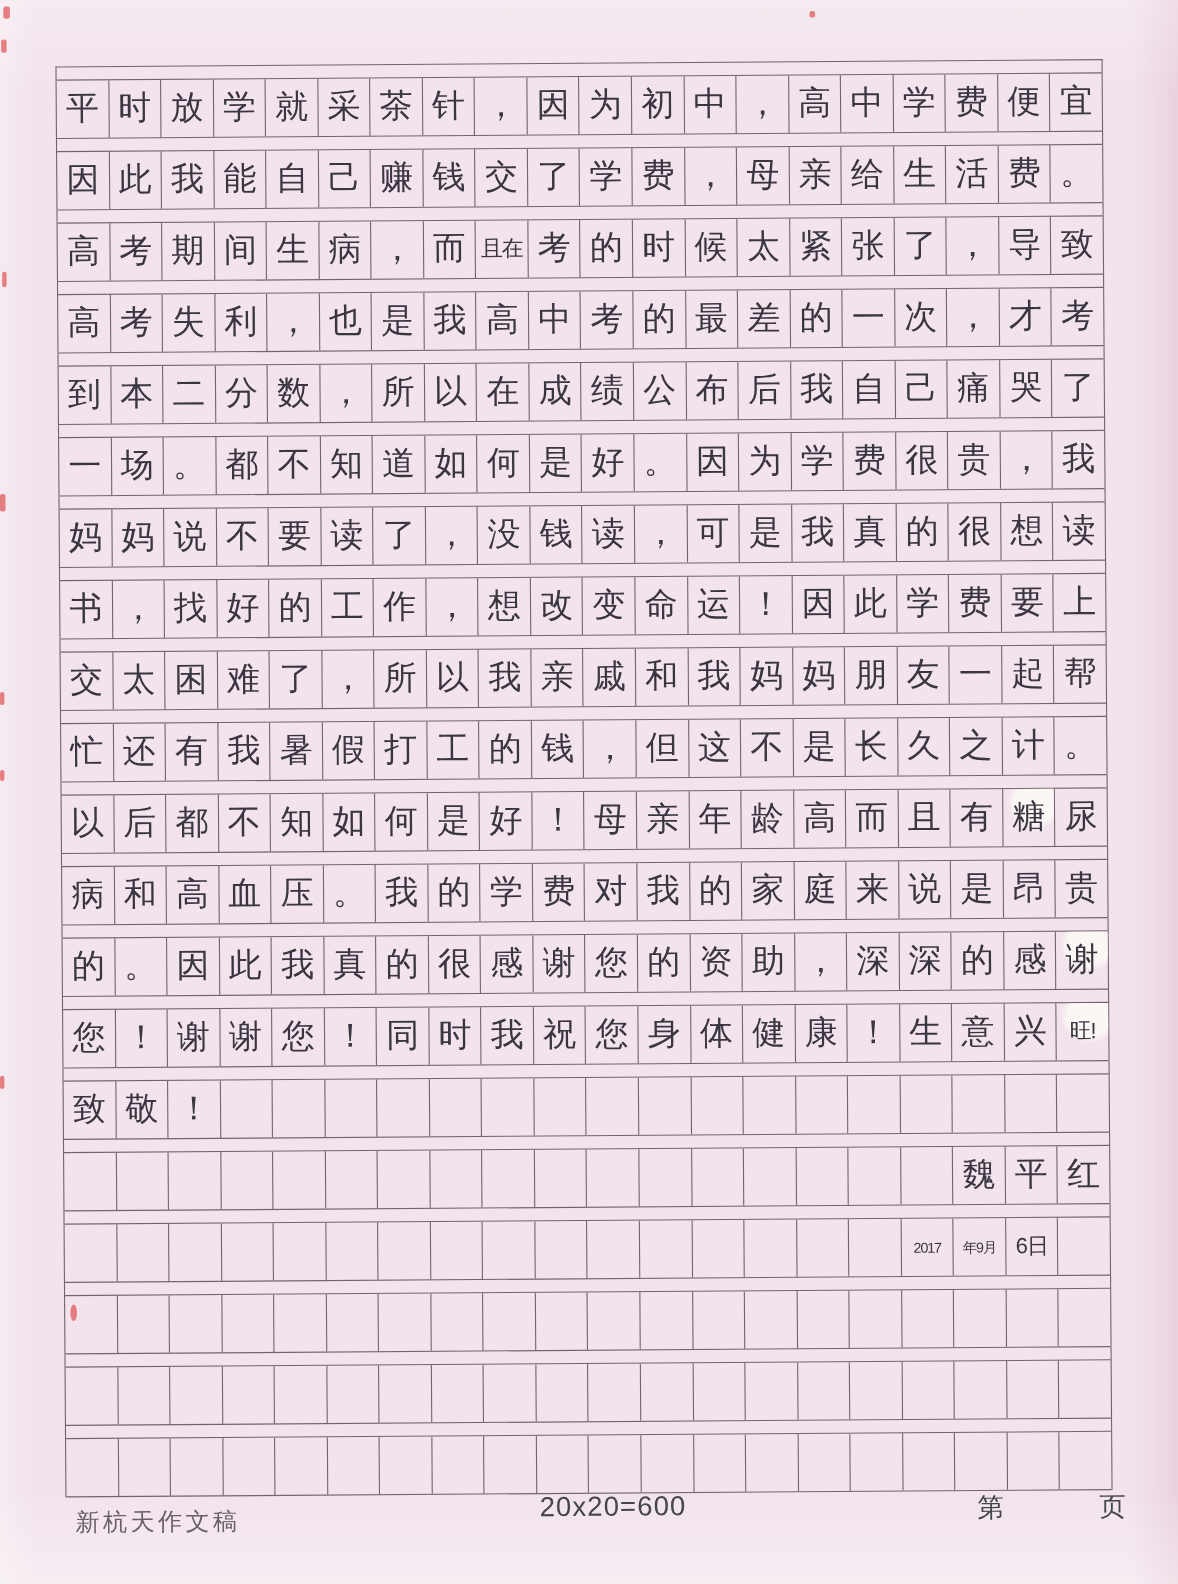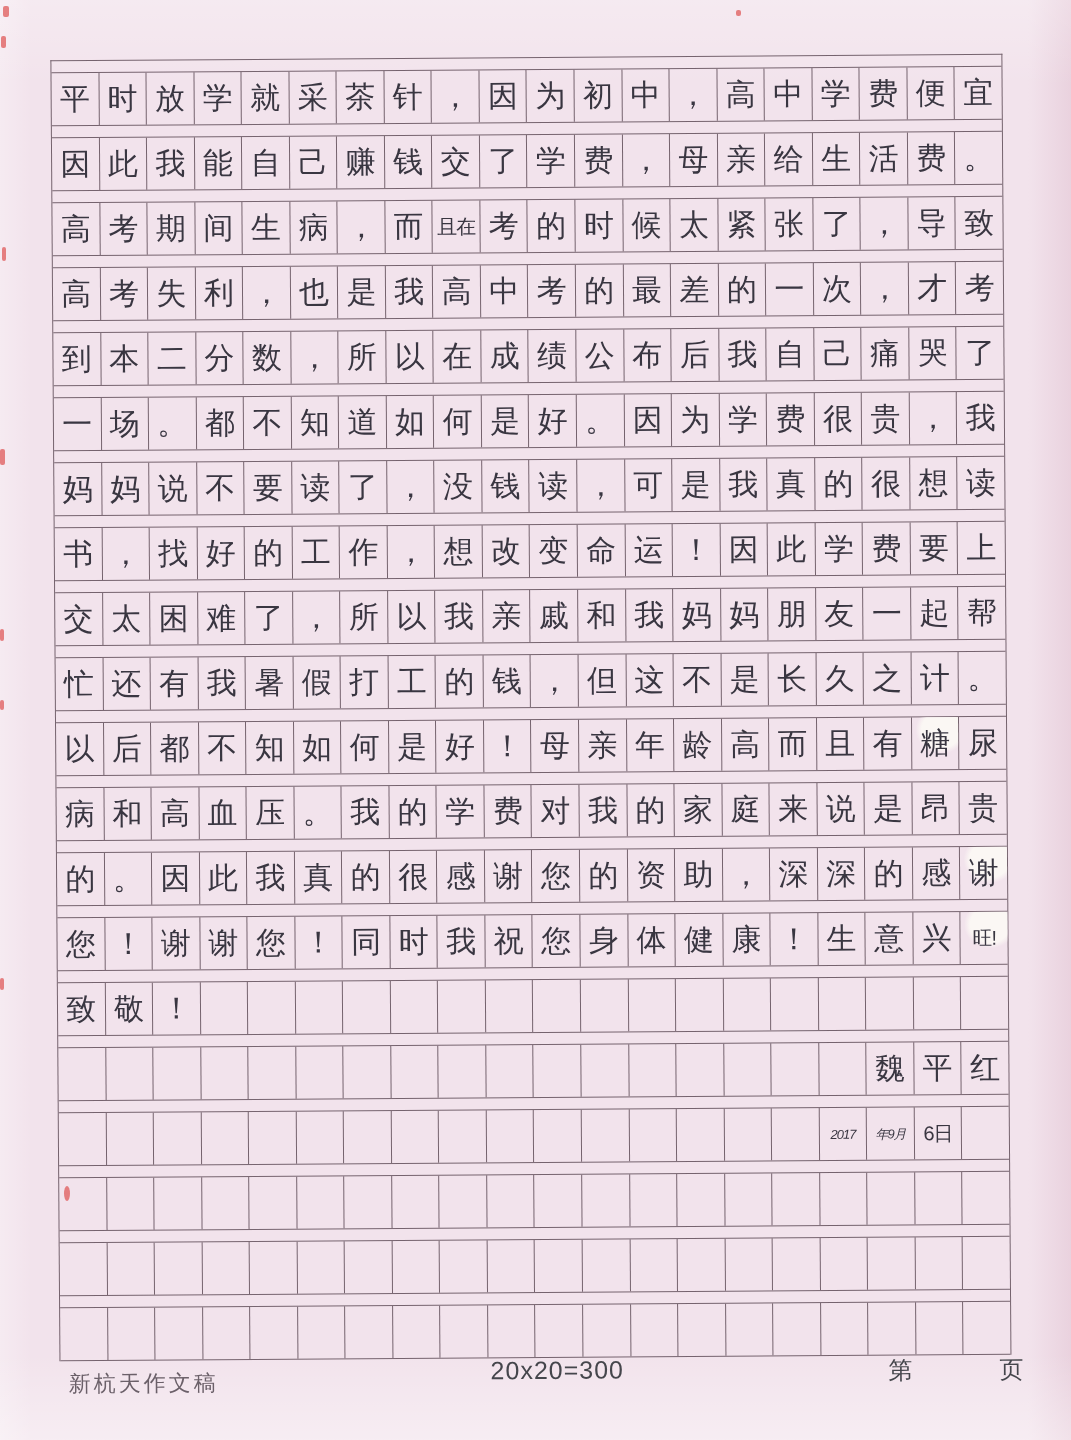--- a/index.html
+++ b/index.html
@@ -23,21 +23,21 @@
   .row{position:relative;}
   .strip{height:11px;}
   .cells{display:flex;height:54px;box-sizing:border-box;
          border-top:1px solid var(--line);border-bottom:1px solid var(--line);}
   .cell{flex:1 1 0;box-sizing:border-box;border-right:1px solid var(--line);
         display:flex;align-items:center;justify-content:center;position:relative;overflow:visible;}
   .cell:last-child{border-right:none;}
   .char{font-size:30px;line-height:1;color:var(--ink);
         font-family:"Liberation Sans", sans-serif;}
   .char.multi{font-size:20px;letter-spacing:-1px;white-space:nowrap;}
-  .char.multi3{font-size:13px;letter-spacing:-1px;font-style:italic;}
+  .char.multi3{font-size:13px;letter-spacing:-1px;}
   .cell.whiteout::before{
     content:"";position:absolute;left:4px;top:0px;right:0px;bottom:16px;
     background:radial-gradient(ellipse at 60% 35%, var(--whiteout) 0 55%, rgba(251,247,244,0) 72%);
     z-index:0;
   }
   .cell .char{position:relative;z-index:1;}
   .footer-left{position:absolute;left:64px;top:1366px;font-size:22px;letter-spacing:3px;color:var(--footer-brand);}
   .footer-center{position:absolute;left:486px;top:1356px;font-size:25px;color:var(--footer-dark);letter-spacing:1px;}
   .footer-di{position:absolute;left:884px;top:1357px;font-size:24px;color:var(--footer-dark);}
   .footer-ye{position:absolute;left:995px;top:1357px;font-size:24px;color:var(--footer-dark);}
@@ -1123,21 +1123,21 @@
           <div class="cell"></div>
           <div class="cell"></div>
           <div class="cell"></div>
           <div class="cell"></div>
           <div class="cell"></div>
         </div>
       </div>
     </div>
 
   <div class="footer-left">新杭天作文稿</div>
-  <div class="footer-center">20x20=300</div>
+  <div class="footer-center">20x20=600</div>
   <div class="footer-di">第</div>
   <div class="footer-ye">页</div>
 </div>
 
 <div class="redmark" style="left:3px;top:6px;width:6px;height:11px;"></div>
 <div class="redmark" style="left:1px;top:36px;width:5px;height:12px;"></div>
 <div class="redmark" style="left:736px;top:10px;width:5px;height:6px;"></div>
 <div class="redmark" style="left:2px;top:247px;width:4px;height:14px;"></div>
 <div class="redmark" style="left:0px;top:449px;width:5px;height:16px;"></div>
 <div class="redmark" style="left:0px;top:629px;width:4px;height:12px;"></div>

